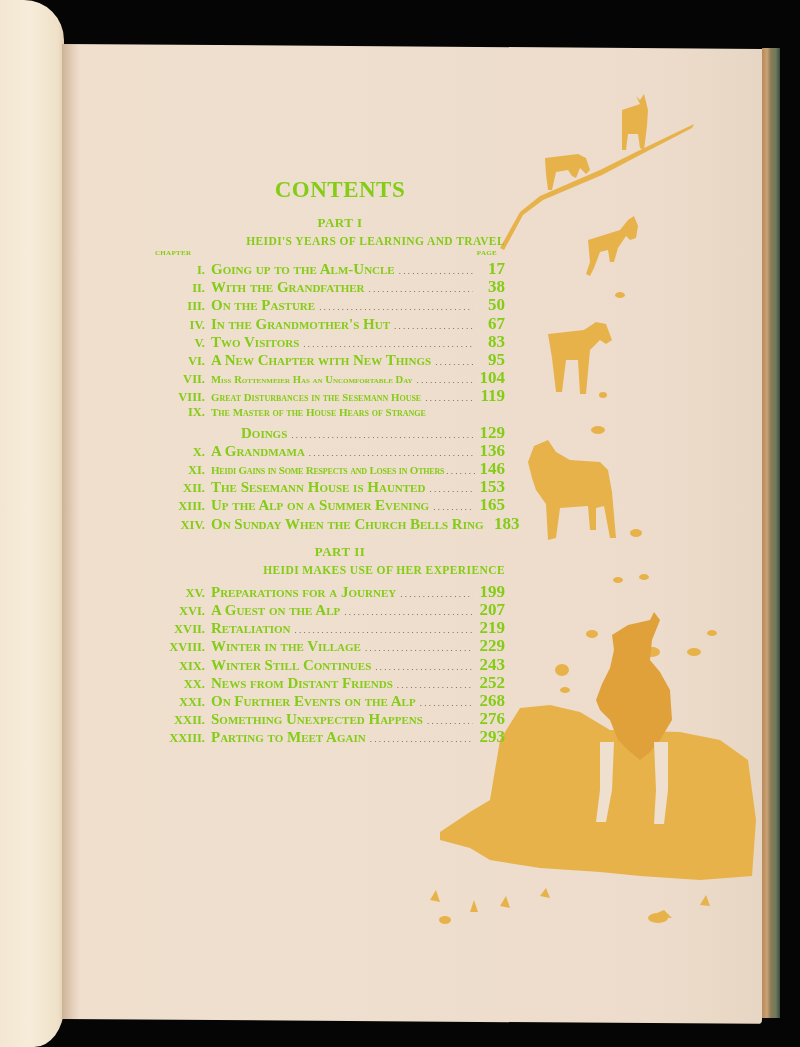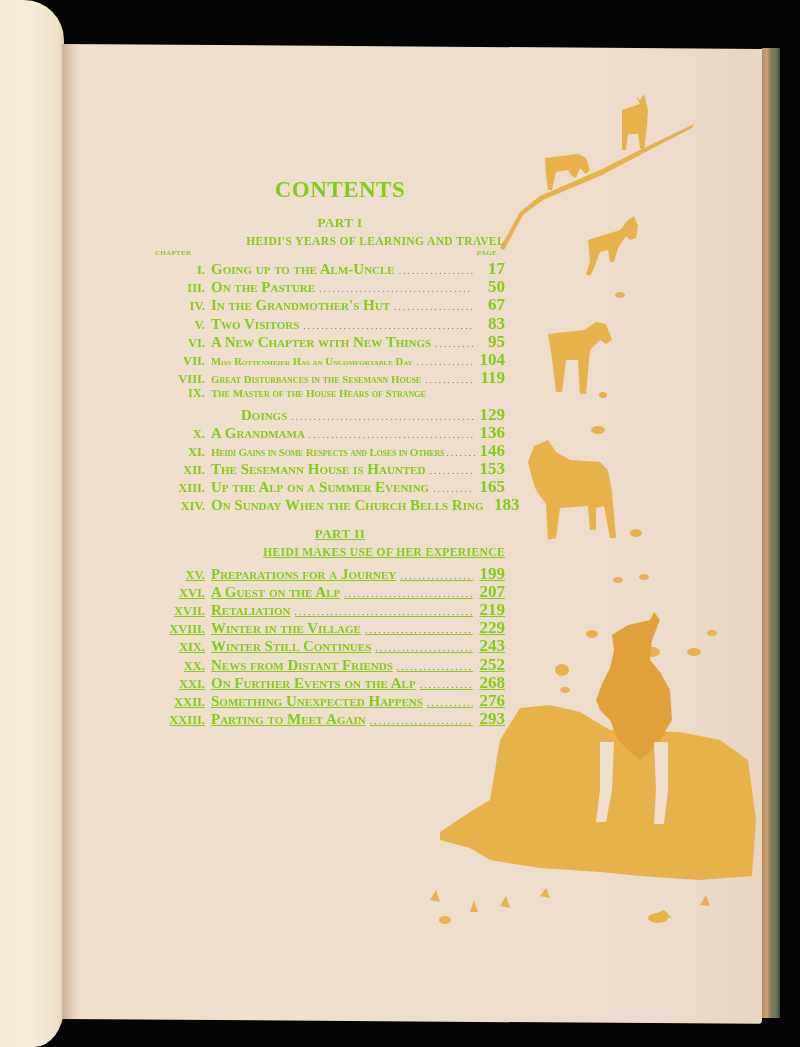--- a/index.html
+++ b/index.html
@@ -59,21 +59,21 @@
   .row .ttl {
     font-variant:small-caps; font-weight:bold; white-space:nowrap; font-size:15px;
   }
   .row .dots {
     flex:1 1 auto; overflow:hidden; white-space:nowrap; color:#5a3a2a;
     margin:0 4px; font-size:9px; letter-spacing:2px;
   }
   .row .dots::after { content:". . . . . . . . . . . . . . . . . . . . . . . . . . . . . . . . . . . . . . . . . . . . . . . . . . . ."; letter-spacing:0; }
   .row .pg { flex:0 0 28px; text-align:right; font-weight:bold; font-size:17px; }
   .row.cont { }
-  .part2 { margin-top:12px;text-decoration:underline; }
+  .part2 { margin-top:12px; }
 
   .illus { position:absolute; left:0; top:0; width:800px; height:1047px; pointer-events:none; }
 </style>
 </head>
 <body>
 
 <div class="left-page"></div>
 <div class="right-page"></div>
 <div class="left-page-shadow"></div>
 <div class="page-edges"></div>
@@ -132,20 +132,26 @@
       <span>PAGE</span>
     </div>
 
     <div class="row">
         <span class="num">I.</span>
         <span class="ttl">Going up to the Alm-Uncle</span>
         <span class="dots"></span>
         <span class="pg">17</span>
       </div>
     <div class="row">
+        <span class="num">II.</span>
+        <span class="ttl">With the Grandfather</span>
+        <span class="dots"></span>
+        <span class="pg">38</span>
+      </div>
+    <div class="row">
         <span class="num">III.</span>
         <span class="ttl">On the Pasture</span>
         <span class="dots"></span>
         <span class="pg">50</span>
       </div>
     <div class="row">
         <span class="num">IV.</span>
         <span class="ttl">In the Grandmother's Hut</span>
         <span class="dots"></span>
         <span class="pg">67</span>

